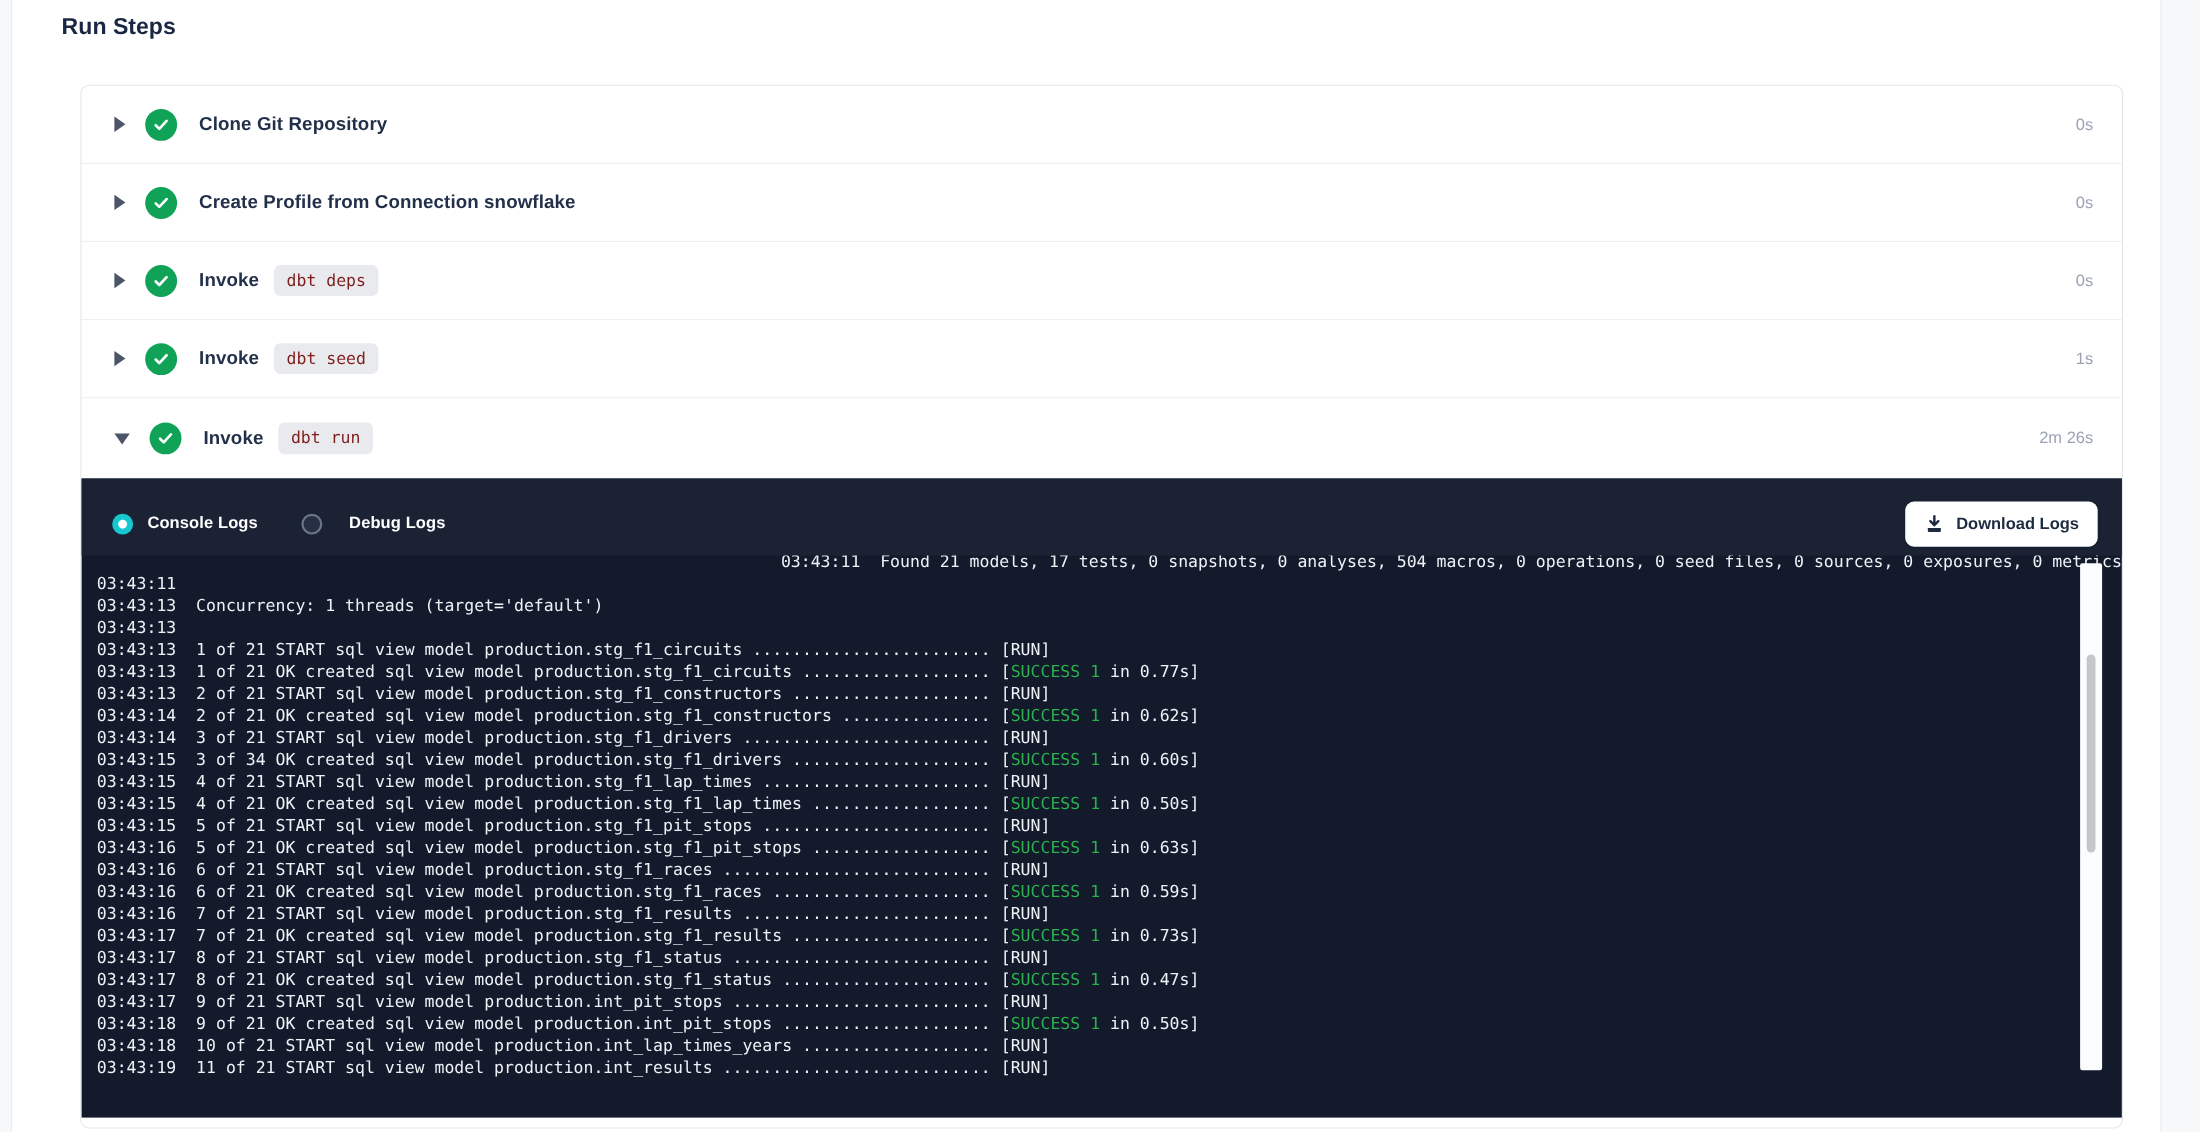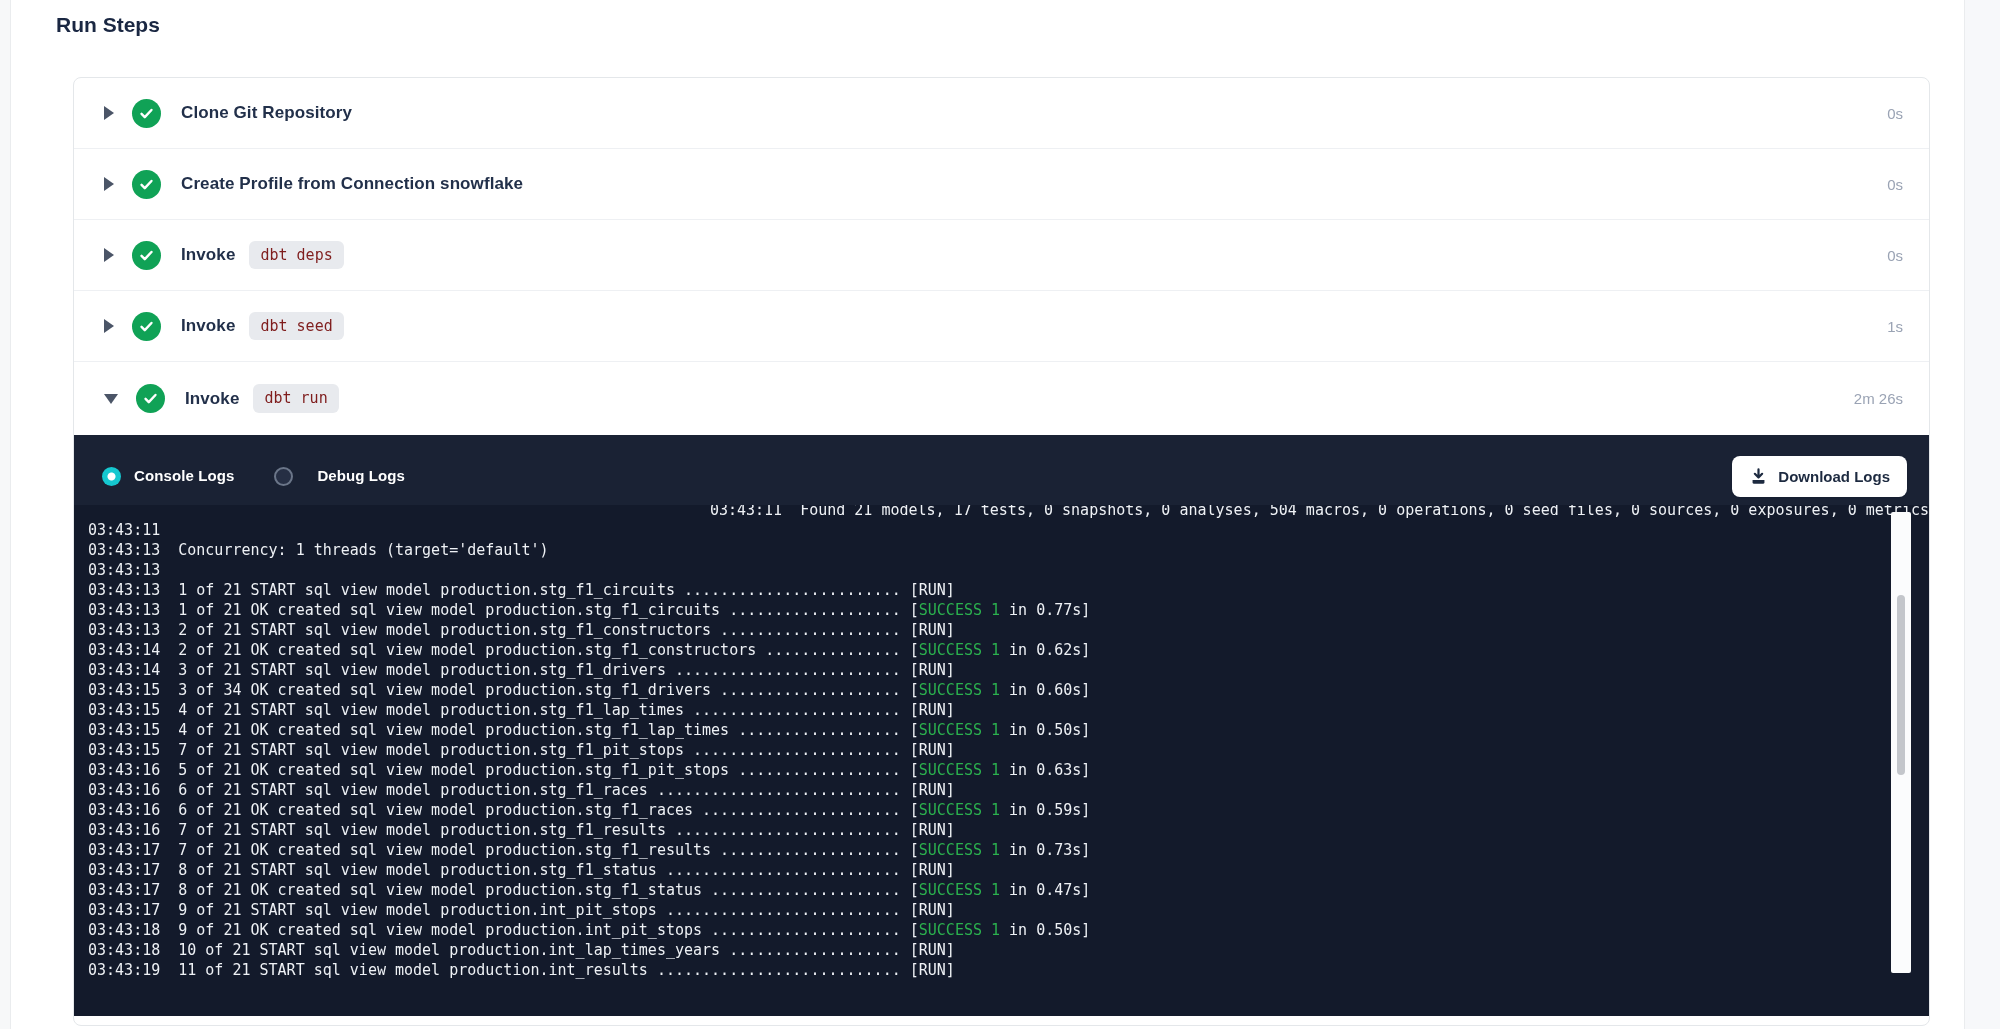--- a/index.html
+++ b/index.html
@@ -138,21 +138,21 @@
           <div class="log-line"><span class="lt">03:43:13</span><span class="lm">Concurrency: 1 threads (target='default')</span><span class="lg"></span><span class="lw"></span></div>
           <div class="log-line"><span class="lt">03:43:13</span><span class="lm"></span><span class="lg"></span><span class="lw"></span></div>
           <div class="log-line"><span class="lt">03:43:13</span><span class="lm">1 of 21 START sql view model production.stg_f1_circuits ........................ [RUN]</span><span class="lg"></span><span class="lw"></span></div>
           <div class="log-line"><span class="lt">03:43:13</span><span class="lm">1 of 21 OK created sql view model production.stg_f1_circuits ................... [</span><span class="lg">SUCCESS 1</span><span class="lw"> in 0.77s]</span></div>
           <div class="log-line"><span class="lt">03:43:13</span><span class="lm">2 of 21 START sql view model production.stg_f1_constructors .................... [RUN]</span><span class="lg"></span><span class="lw"></span></div>
           <div class="log-line"><span class="lt">03:43:14</span><span class="lm">2 of 21 OK created sql view model production.stg_f1_constructors ............... [</span><span class="lg">SUCCESS 1</span><span class="lw"> in 0.62s]</span></div>
           <div class="log-line"><span class="lt">03:43:14</span><span class="lm">3 of 21 START sql view model production.stg_f1_drivers ......................... [RUN]</span><span class="lg"></span><span class="lw"></span></div>
           <div class="log-line"><span class="lt">03:43:15</span><span class="lm">3 of 34 OK created sql view model production.stg_f1_drivers .................... [</span><span class="lg">SUCCESS 1</span><span class="lw"> in 0.60s]</span></div>
           <div class="log-line"><span class="lt">03:43:15</span><span class="lm">4 of 21 START sql view model production.stg_f1_lap_times ....................... [RUN]</span><span class="lg"></span><span class="lw"></span></div>
           <div class="log-line"><span class="lt">03:43:15</span><span class="lm">4 of 21 OK created sql view model production.stg_f1_lap_times .................. [</span><span class="lg">SUCCESS 1</span><span class="lw"> in 0.50s]</span></div>
-          <div class="log-line"><span class="lt">03:43:15</span><span class="lm">7 of 21 START sql view model production.stg_f1_pit_stops ....................... [RUN]</span><span class="lg"></span><span class="lw"></span></div>
+          <div class="log-line"><span class="lt">03:43:15</span><span class="lm">5 of 21 START sql view model production.stg_f1_pit_stops ....................... [RUN]</span><span class="lg"></span><span class="lw"></span></div>
           <div class="log-line"><span class="lt">03:43:16</span><span class="lm">5 of 21 OK created sql view model production.stg_f1_pit_stops .................. [</span><span class="lg">SUCCESS 1</span><span class="lw"> in 0.63s]</span></div>
           <div class="log-line"><span class="lt">03:43:16</span><span class="lm">6 of 21 START sql view model production.stg_f1_races ........................... [RUN]</span><span class="lg"></span><span class="lw"></span></div>
           <div class="log-line"><span class="lt">03:43:16</span><span class="lm">6 of 21 OK created sql view model production.stg_f1_races ...................... [</span><span class="lg">SUCCESS 1</span><span class="lw"> in 0.59s]</span></div>
           <div class="log-line"><span class="lt">03:43:16</span><span class="lm">7 of 21 START sql view model production.stg_f1_results ......................... [RUN]</span><span class="lg"></span><span class="lw"></span></div>
           <div class="log-line"><span class="lt">03:43:17</span><span class="lm">7 of 21 OK created sql view model production.stg_f1_results .................... [</span><span class="lg">SUCCESS 1</span><span class="lw"> in 0.73s]</span></div>
           <div class="log-line"><span class="lt">03:43:17</span><span class="lm">8 of 21 START sql view model production.stg_f1_status .......................... [RUN]</span><span class="lg"></span><span class="lw"></span></div>
           <div class="log-line"><span class="lt">03:43:17</span><span class="lm">8 of 21 OK created sql view model production.stg_f1_status ..................... [</span><span class="lg">SUCCESS 1</span><span class="lw"> in 0.47s]</span></div>
           <div class="log-line"><span class="lt">03:43:17</span><span class="lm">9 of 21 START sql view model production.int_pit_stops .......................... [RUN]</span><span class="lg"></span><span class="lw"></span></div>
           <div class="log-line"><span class="lt">03:43:18</span><span class="lm">9 of 21 OK created sql view model production.int_pit_stops ..................... [</span><span class="lg">SUCCESS 1</span><span class="lw"> in 0.50s]</span></div>
           <div class="log-line"><span class="lt">03:43:18</span><span class="lm">10 of 21 START sql view model production.int_lap_times_years ................... [RUN]</span><span class="lg"></span><span class="lw"></span></div>

